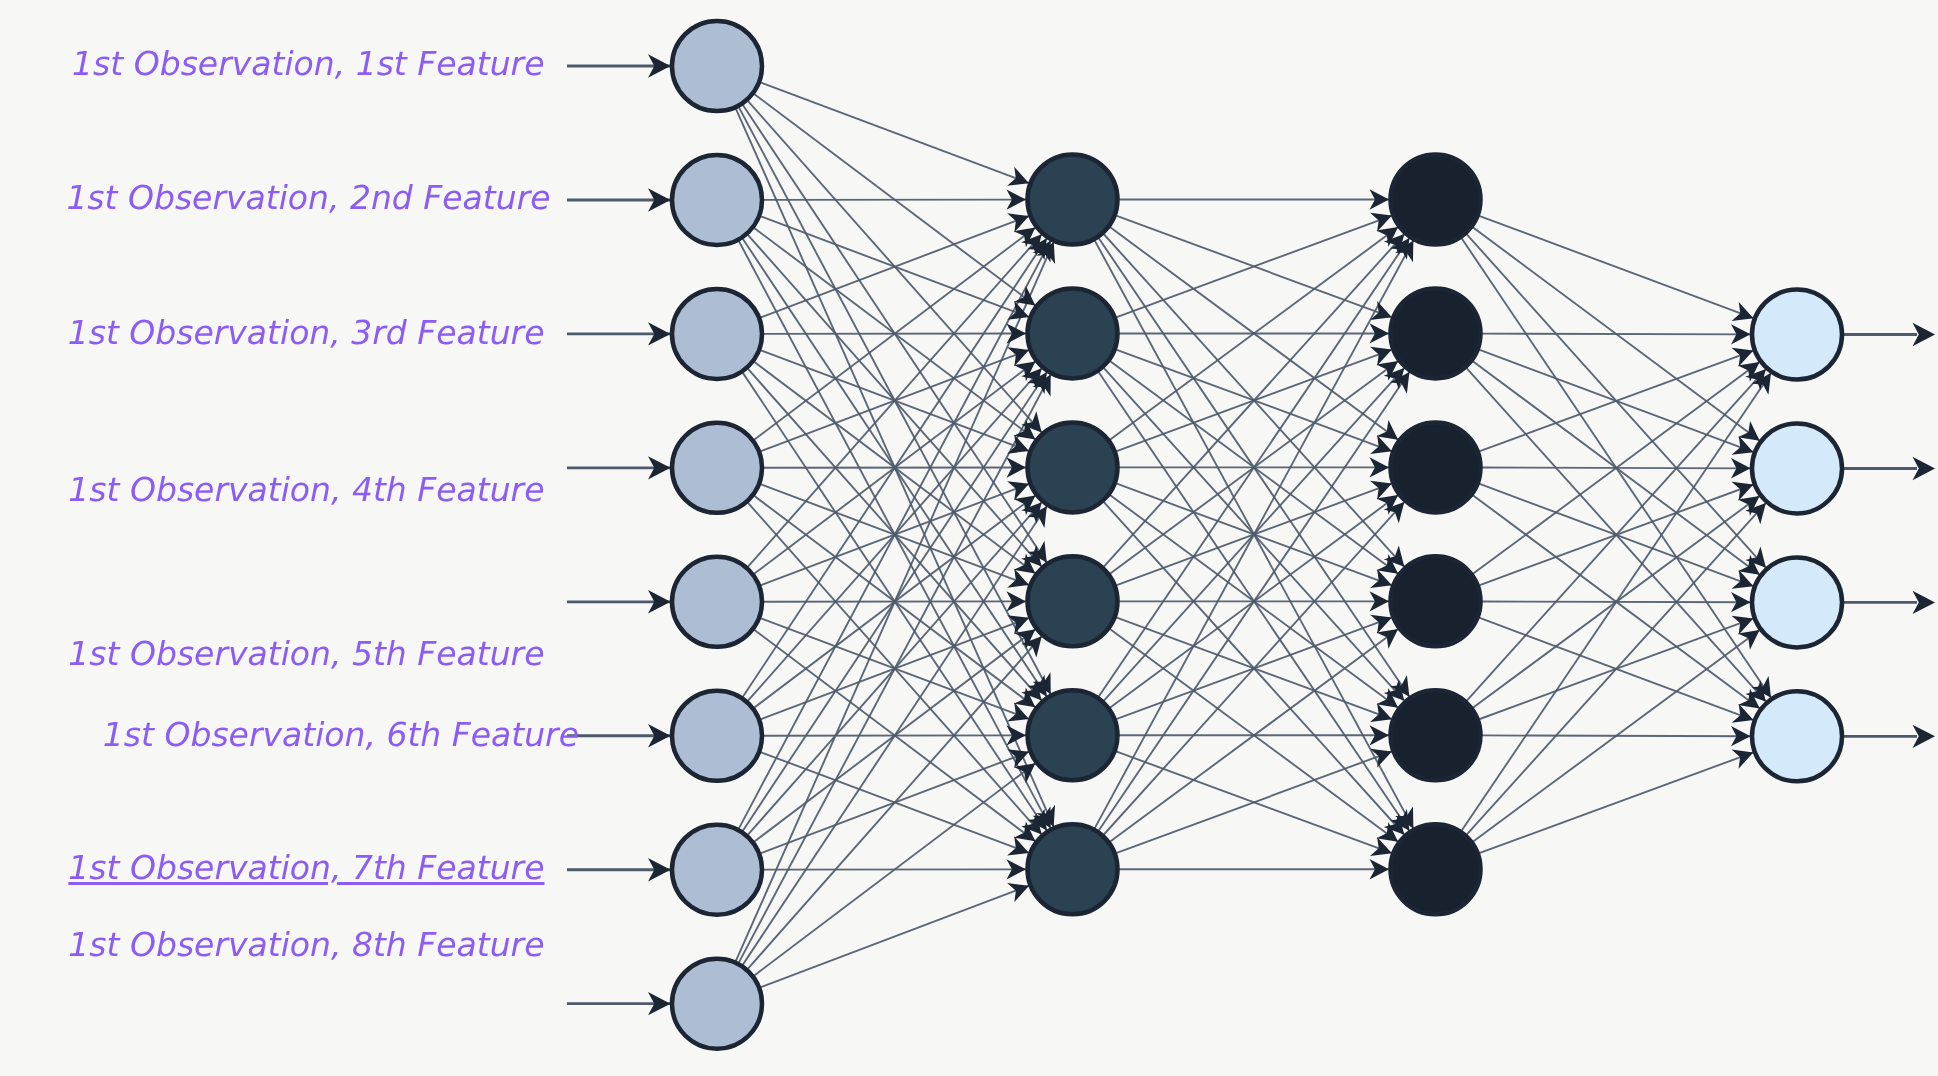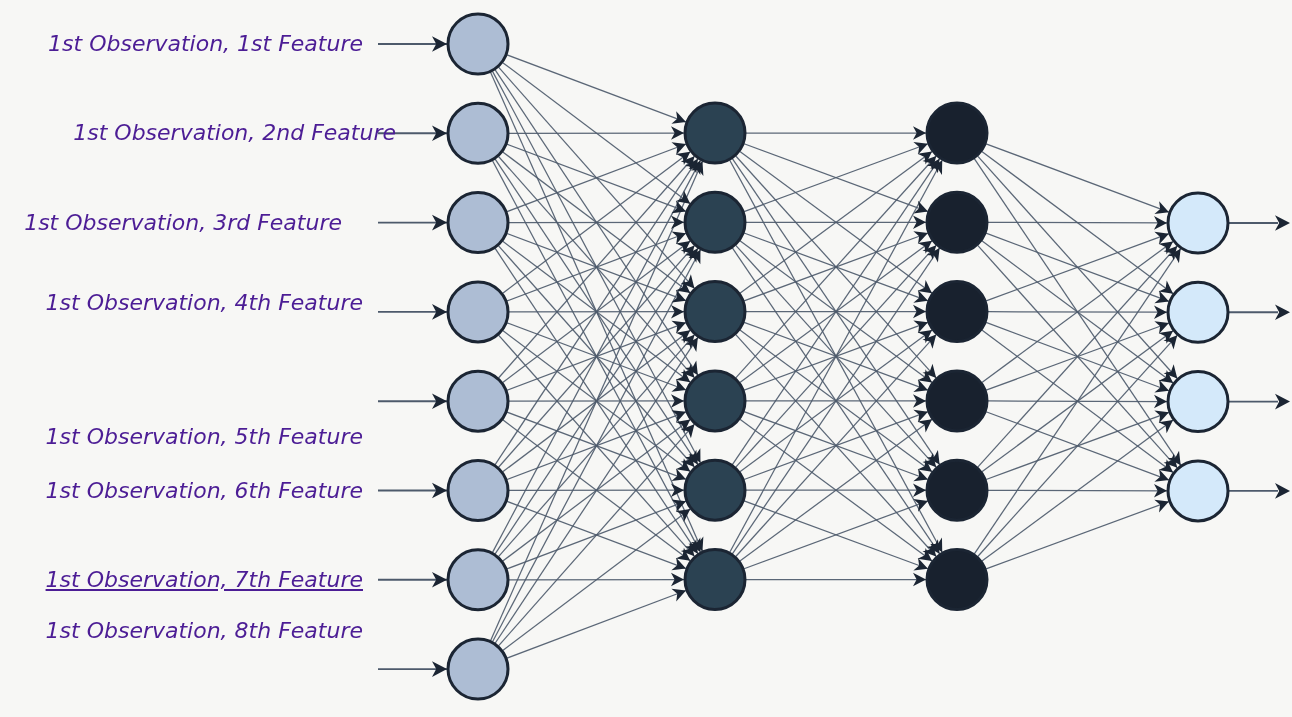--- a/index.html
+++ b/index.html
@@ -22,21 +22,21 @@
     width: 1292px;
     height: 717px;
   }
   .feature-label {
     position: absolute;
     text-align: center;
     font-family: "DejaVu Sans", sans-serif;
     font-style: italic;
     font-size: 22px;
     font-weight: 400;
-    color: #4c1d95;
+    color: #8b5cf6;
     white-space: nowrap;
     line-height: 1;
     transform: translateY(-50%);
   }
   .node { stroke: #1b2533; }
   .edge { fill: none; }
 </style>
 </head>
 <body>
 
@@ -308,21 +308,21 @@
         <circle cx="957" cy="490.20" r="30" fill="#18212e" stroke="#141c28" stroke-width="3" class="node"></circle>
         <circle cx="957" cy="579.50" r="30" fill="#18212e" stroke="#141c28" stroke-width="3" class="node"></circle>
         <circle cx="1198" cy="223.00" r="30" fill="#d4e9fa" stroke="#16202e" stroke-width="3" class="node"></circle>
         <circle cx="1198" cy="312.30" r="30" fill="#d4e9fa" stroke="#16202e" stroke-width="3" class="node"></circle>
         <circle cx="1198" cy="401.60" r="30" fill="#d4e9fa" stroke="#16202e" stroke-width="3" class="node"></circle>
         <circle cx="1198" cy="490.90" r="30" fill="#d4e9fa" stroke="#16202e" stroke-width="3" class="node"></circle>
       </g>
     </svg>
   <div id="labels">
       <div class="feature-label" style="right: 929px; top: 44px;">1st Observation, 1st Feature</div>
-      <div class="feature-label" style="right: 896px; top: 133.3px;">1st Observation, 2nd Feature</div>
-      <div class="feature-label" style="right: 950px; top: 222.6px; margin-left: 21px;">1st Observation, 3rd Feature</div>
-      <div class="feature-label" style="right: 929px; top: 303px; margin-left: 46px;">1st Observation, 4th Feature</div>
+      <div class="feature-label" style="right: 925px; top: 133.3px;">1st Observation, 2nd Feature</div>
+      <div class="feature-label" style="right: 929px; top: 222.6px; margin-left: 21px;">1st Observation, 3rd Feature</div>
+      <div class="feature-label" style="right: 929px; top: 328px; margin-left: 46px;">1st Observation, 4th Feature</div>
       <div class="feature-label" style="right: 929px; top: 401.2px; margin-top: 36px;">1st Observation, 5th Feature</div>
-      <div class="feature-label" style="right: 929px; top: 490.5px;">1st Observation, 6th Feature</div>
+      <div class="feature-label" style="right: 906px; top: 490.5px;">1st Observation, 6th Feature</div>
       <div class="feature-label" style="right: 929px; top: 579.8px; text-decoration: underline;">1st Observation, 7th Feature</div>
       <div class="feature-label" style="right: 929px; top: 631px;">1st Observation, 8th Feature</div>
     </div>
 </div>
 
 </body></html>

